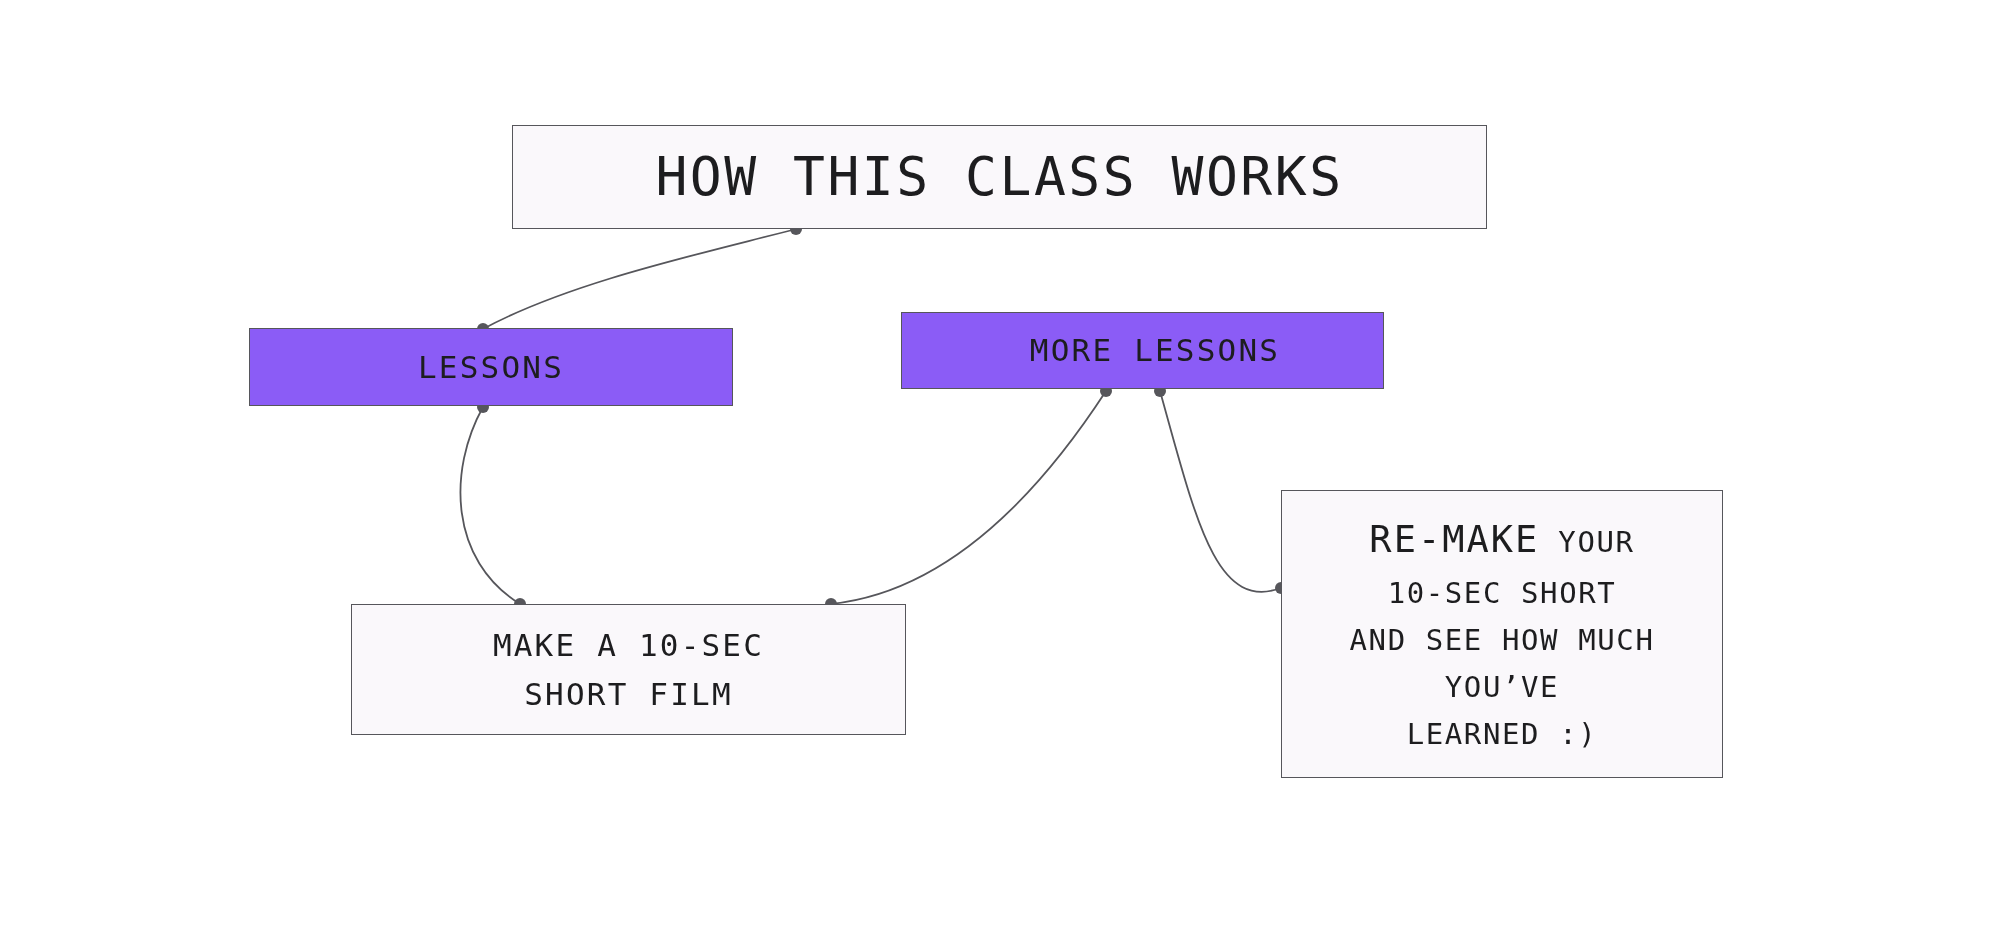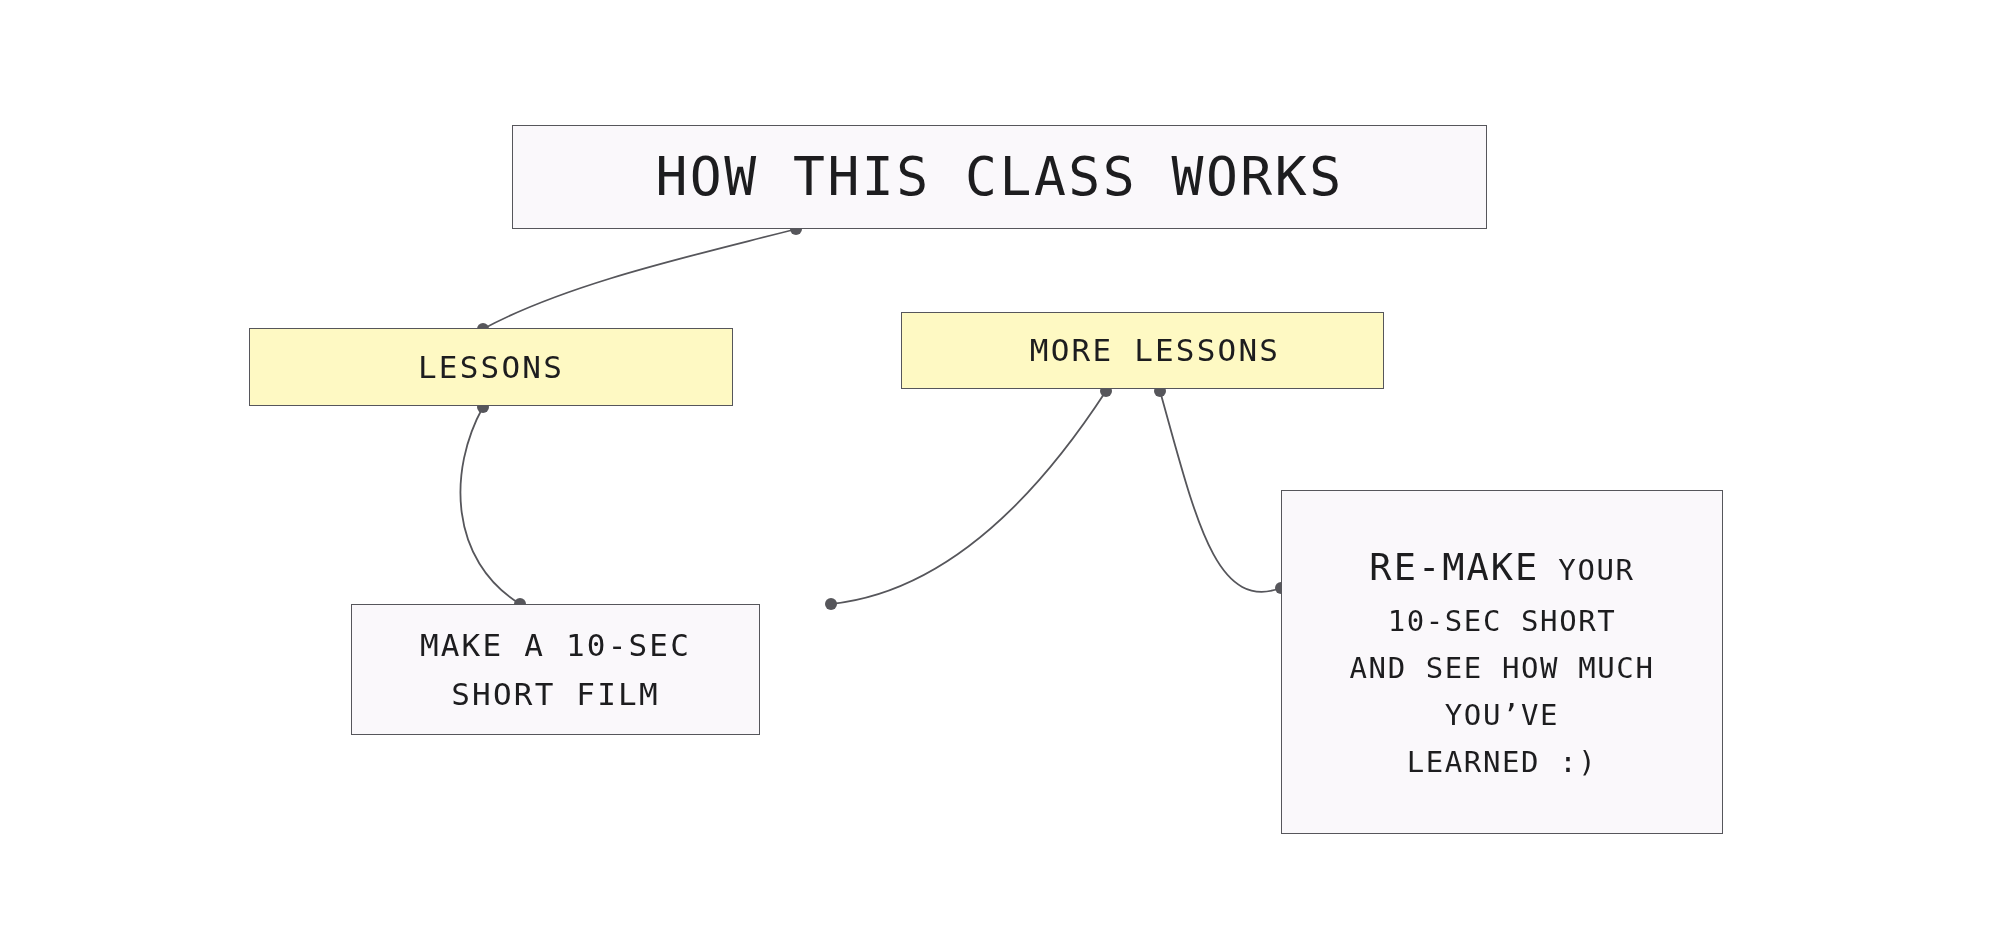--- a/index.html
+++ b/index.html
@@ -50,21 +50,21 @@
     display: flex;
     align-items: center;
     justify-content: center;
     text-align: center;
     color: #1D1D1F;
   }
   .node-light {
     background: #FAF8FB;
   }
   .node-grey {
-    background: #fef9c3;
+    background: #8b5cf6;
   }
 
   .node-title {
     left: 512px;
     top: 125px;
     width: 975px;
     height: 104px;
   }
   .node-title .txt {
     font-size: 53px;
@@ -94,34 +94,34 @@
   .node-more-lessons .txt {
     font-size: 31px;
     letter-spacing: 2.2px;
     line-height: 1.1;
     margin-left: 25px;
   }
 
   .node-make {
     left: 351px;
     top: 604px;
-    width: 409px;
+    width: 555px;
     height: 131px;
   }
   .node-make .txt {
     font-size: 31px;
     letter-spacing: 2.2px;
     line-height: 1.58;
   }
 
   .node-remake {
     left: 1281px;
     top: 490px;
     width: 442px;
-    height: 344px;
+    height: 288px;
     padding: 16px 10px;
   }
   .node-remake .txt {
     font-size: 29px;
     letter-spacing: 1.6px;
     line-height: 1.62;
   }
   .node-remake .lead {
     font-size: 37px;
     letter-spacing: 2px;

